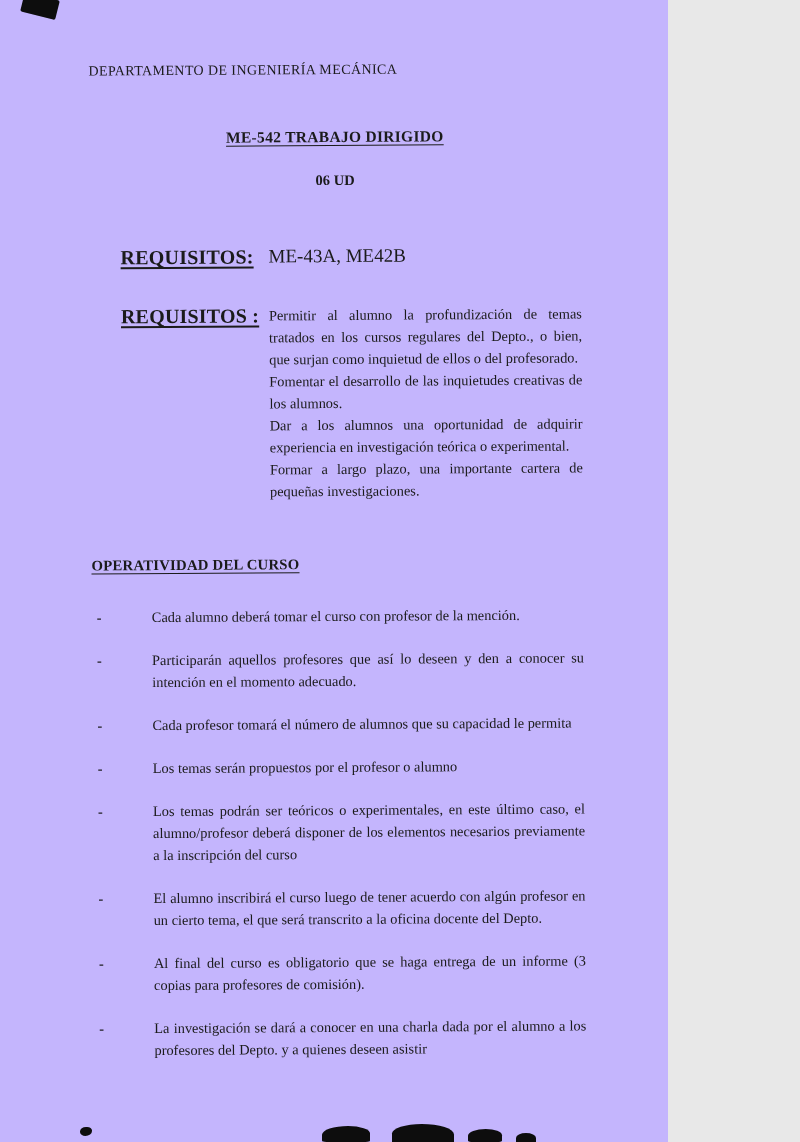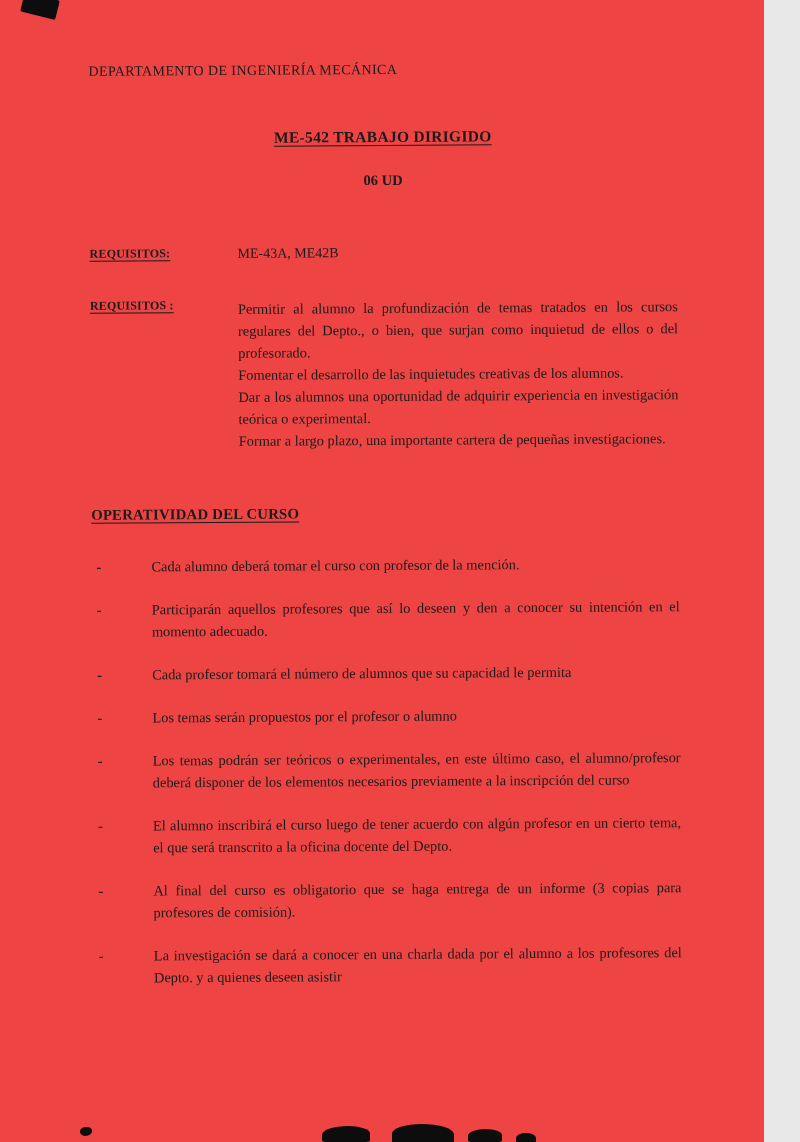--- a/index.html
+++ b/index.html
@@ -1,23 +1,23 @@
 <!DOCTYPE html>
 <html><head>
 <meta charset="utf-8">
 <style>
   * { margin: 0; padding: 0; box-sizing: border-box; }
   html, body { background: #e8e8e8; }
   body { width: 800px; font-family: "Liberation Serif", "DejaVu Serif", serif; }
 
   .page {
     position: relative;
-    width: 764px;
+    width: 668px;
     height: 1142px;
-    background: #ef4444;
+    background: #c4b5fd;
     color: #1b1b1b;
     overflow: hidden;
   }
 
   .content {
     position: relative;
     padding: 62px 88px 0 88px;
     transform: rotate(-0.35deg);
     transform-origin: 50% 0;
   }
@@ -48,29 +48,30 @@
   .row {
     display: flex;
     align-items: flex-start;
   }
 
   .row.requisitos { margin-top: 56px; }
   .row.objetivos  { margin-top: 36px; }
 
   .label {
     flex: 0 0 148px;
-    font-size: 12px;
+    font-size: 20px;
     font-weight: bold;
     text-decoration: underline;
     text-underline-offset: 3px;
     letter-spacing: 0.2px;
+    margin-left: 31px;
   }
 
   .value {
-    font-size: 14px;
+    font-size: 19px;
   }
 
   .obj-text {
     flex: 1;
     font-size: 14.4px;
     line-height: 22px;
   }
 
   .obj-text p {
     text-align: justify;

